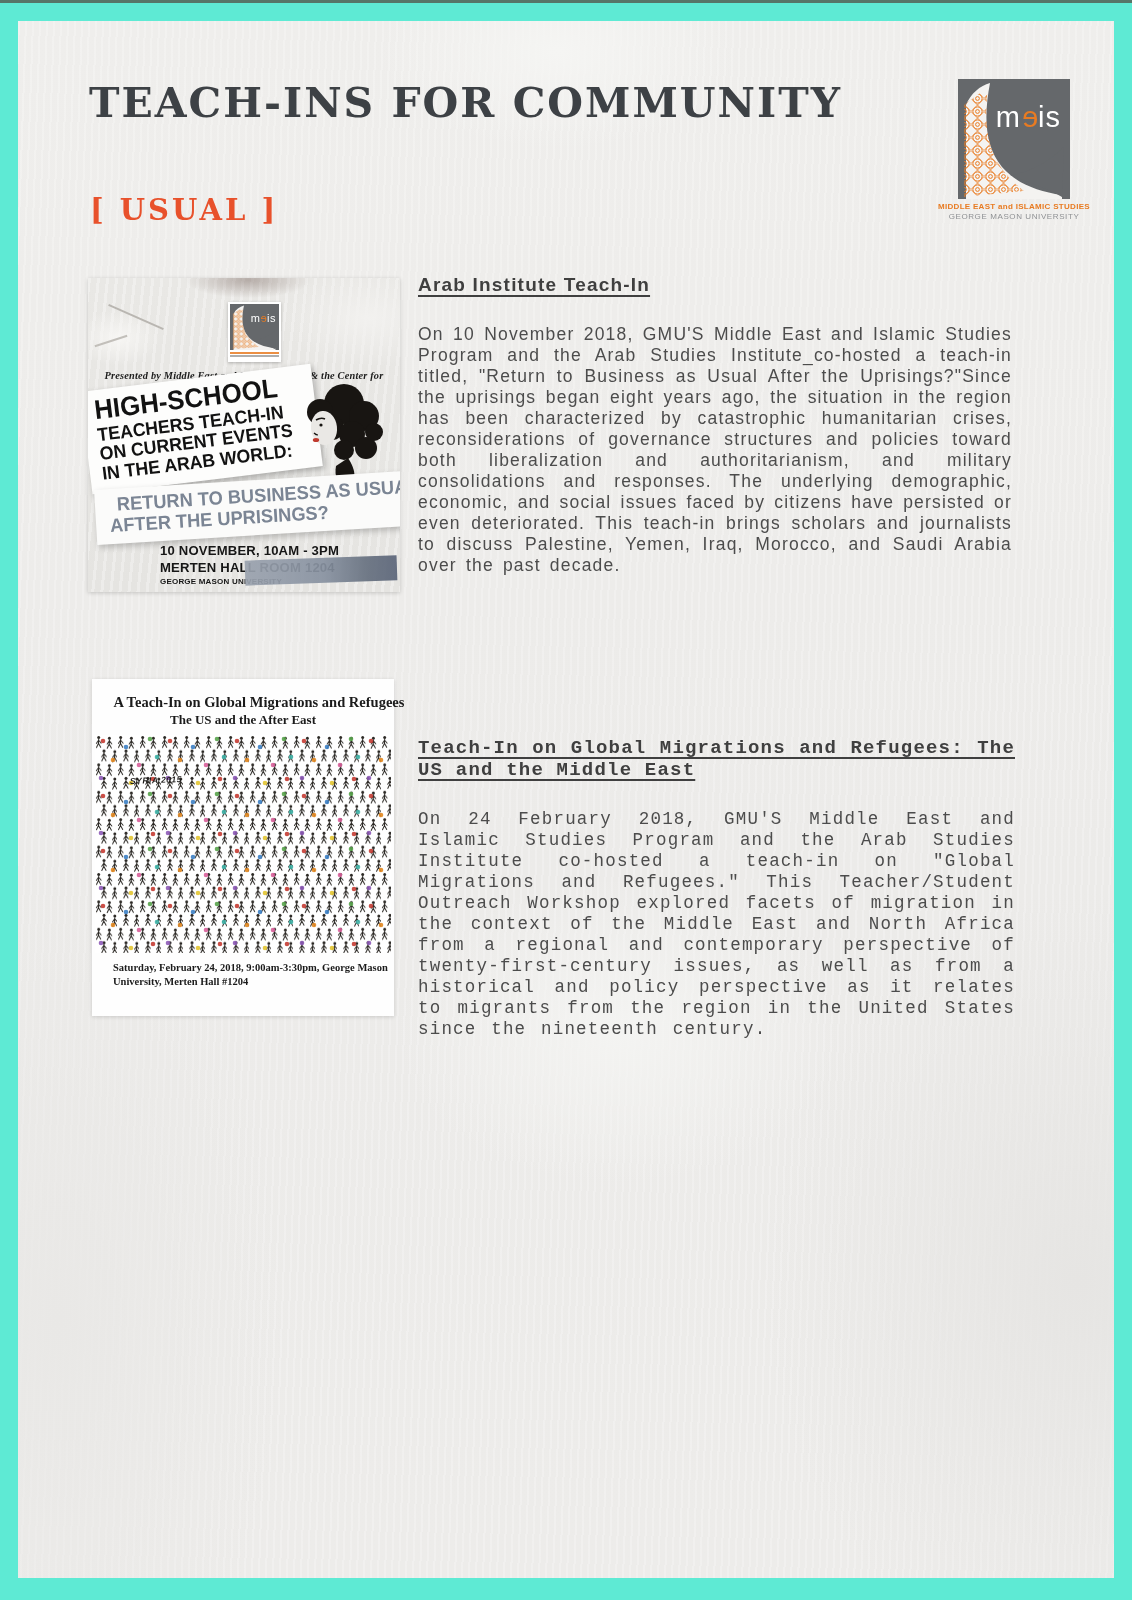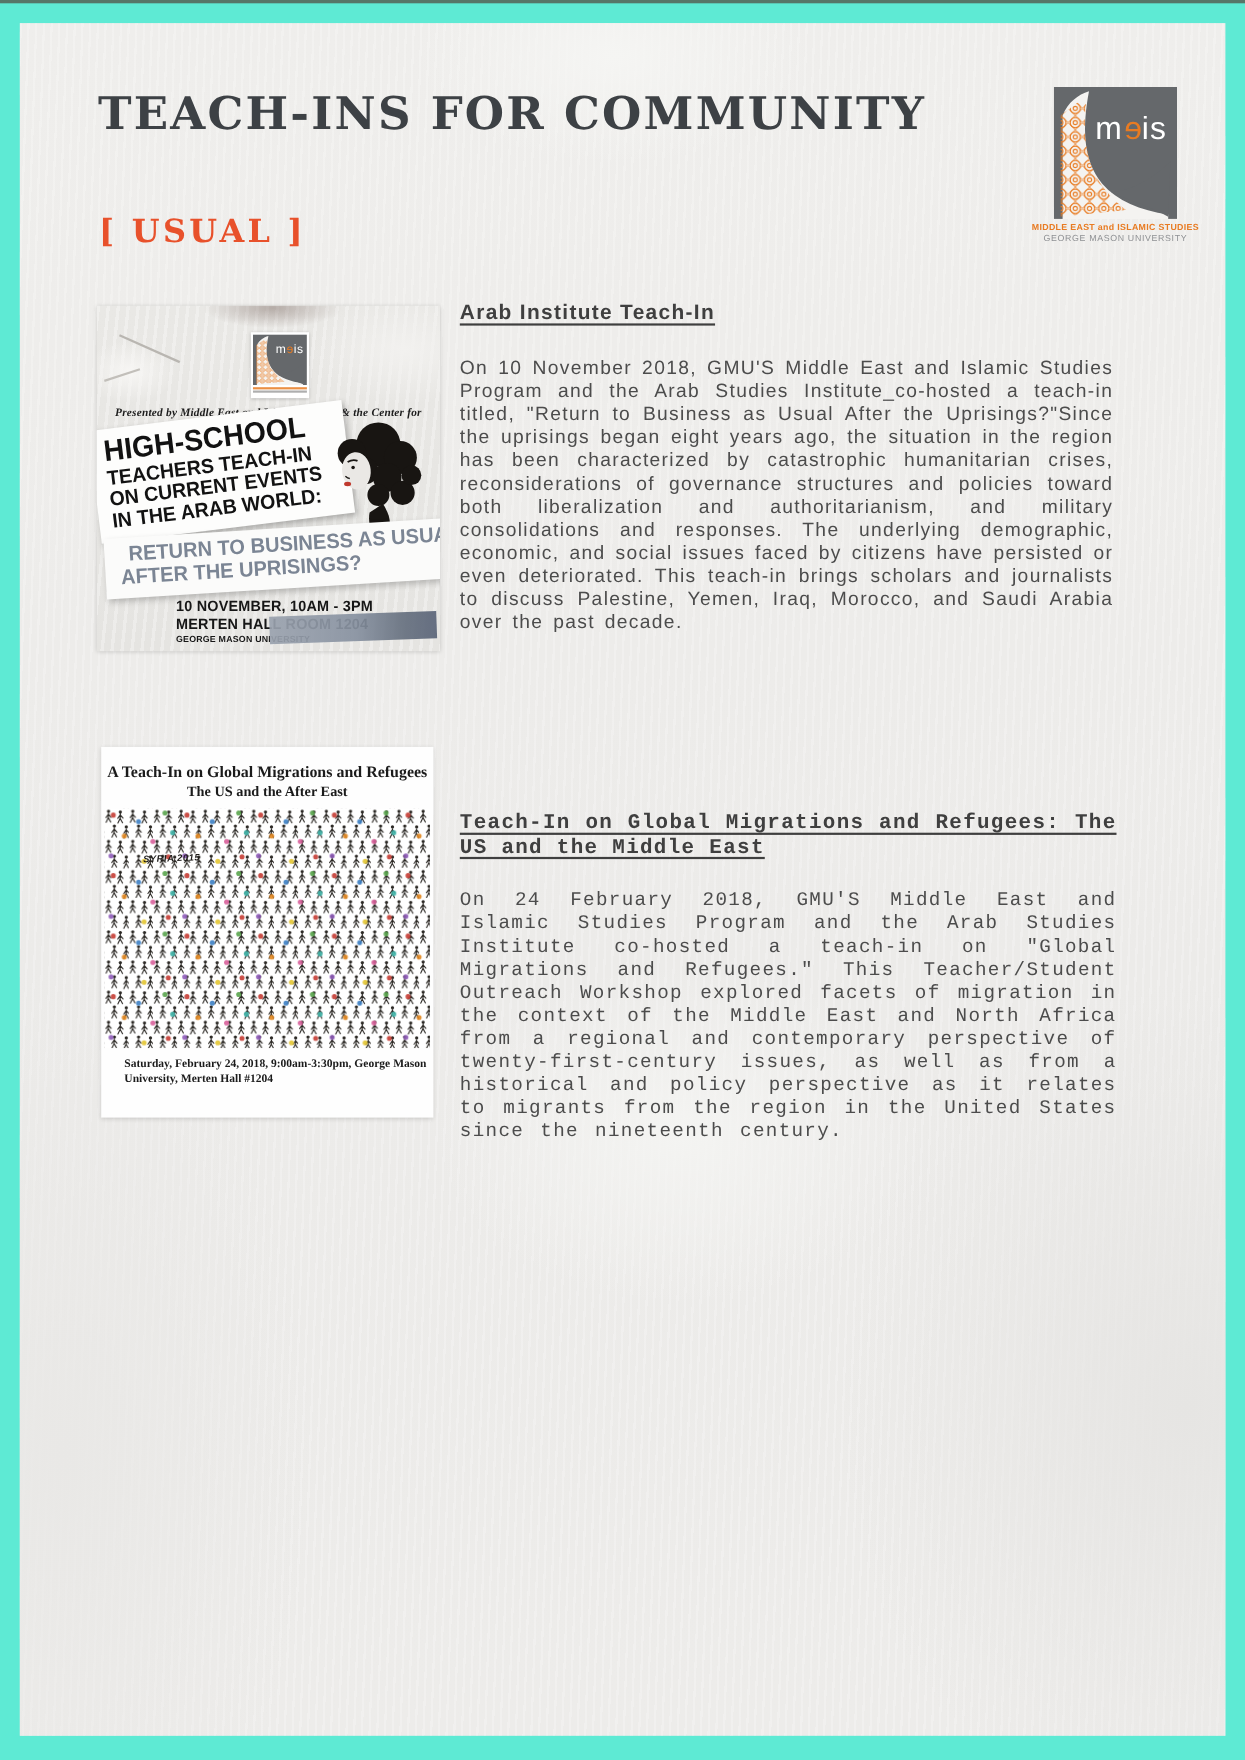--- a/index.html
+++ b/index.html
@@ -69,21 +69,21 @@
   .p1footer{position:absolute;left:28px;top:264px;color:#161616;margin-left:44px;}
   .p1date,.p1venue{font-weight:700;font-size:13.5px;letter-spacing:.2px;line-height:17px;transform:scaleX(.97);transform-origin:left;white-space:nowrap;}
   .p1org{font-weight:700;font-size:8px;letter-spacing:.2px;margin-top:1px;}
   .p1bar{position:absolute;left:157px;top:280px;width:152px;height:25px;transform:rotate(-2deg);
     background:linear-gradient(90deg,#9aa2ae 0%,#8791a0 52%,#66707f 80%,#5a6478 100%);opacity:.92;}
   .face-svg{position:absolute;left:198px;top:100px;width:114px;height:132px;}
   
   .poster2{position:absolute;left:74px;top:658px;width:302px;height:337px;background:#fefefe;
     box-shadow:0 1px 4px rgba(0,0,0,.15);}
   .p2title1{position:absolute;left:0;top:15px;width:100%;text-align:center;
-    font-family:"Liberation Serif",serif;font-weight:700;font-size:14.5px;color:#1b1b1b;}
+    font-family:"Liberation Serif",serif;font-weight:700;font-size:14.5px;color:#1b1b1b;padding-left:16px;}
   .p2title2{position:absolute;left:0;top:33px;width:100%;text-align:center;
     font-family:"Liberation Serif",serif;font-weight:700;font-size:13px;color:#1b1b1b;}
   .crowd-svg{position:absolute;left:3px;top:56px;width:296px;height:218px;}
   .p2sig{position:absolute;left:38px;top:96px;font-style:italic;font-weight:700;font-size:8.5px;color:#1f1d1b;transform:rotate(-2deg);letter-spacing:.5px;}
   .p2footer{position:absolute;left:21px;top:282px;width:276px;
     font-family:"Liberation Serif",serif;font-weight:700;font-size:10.5px;line-height:13.5px;color:#1b1b1b;}
 </style>
 </head>
 <body>
 

